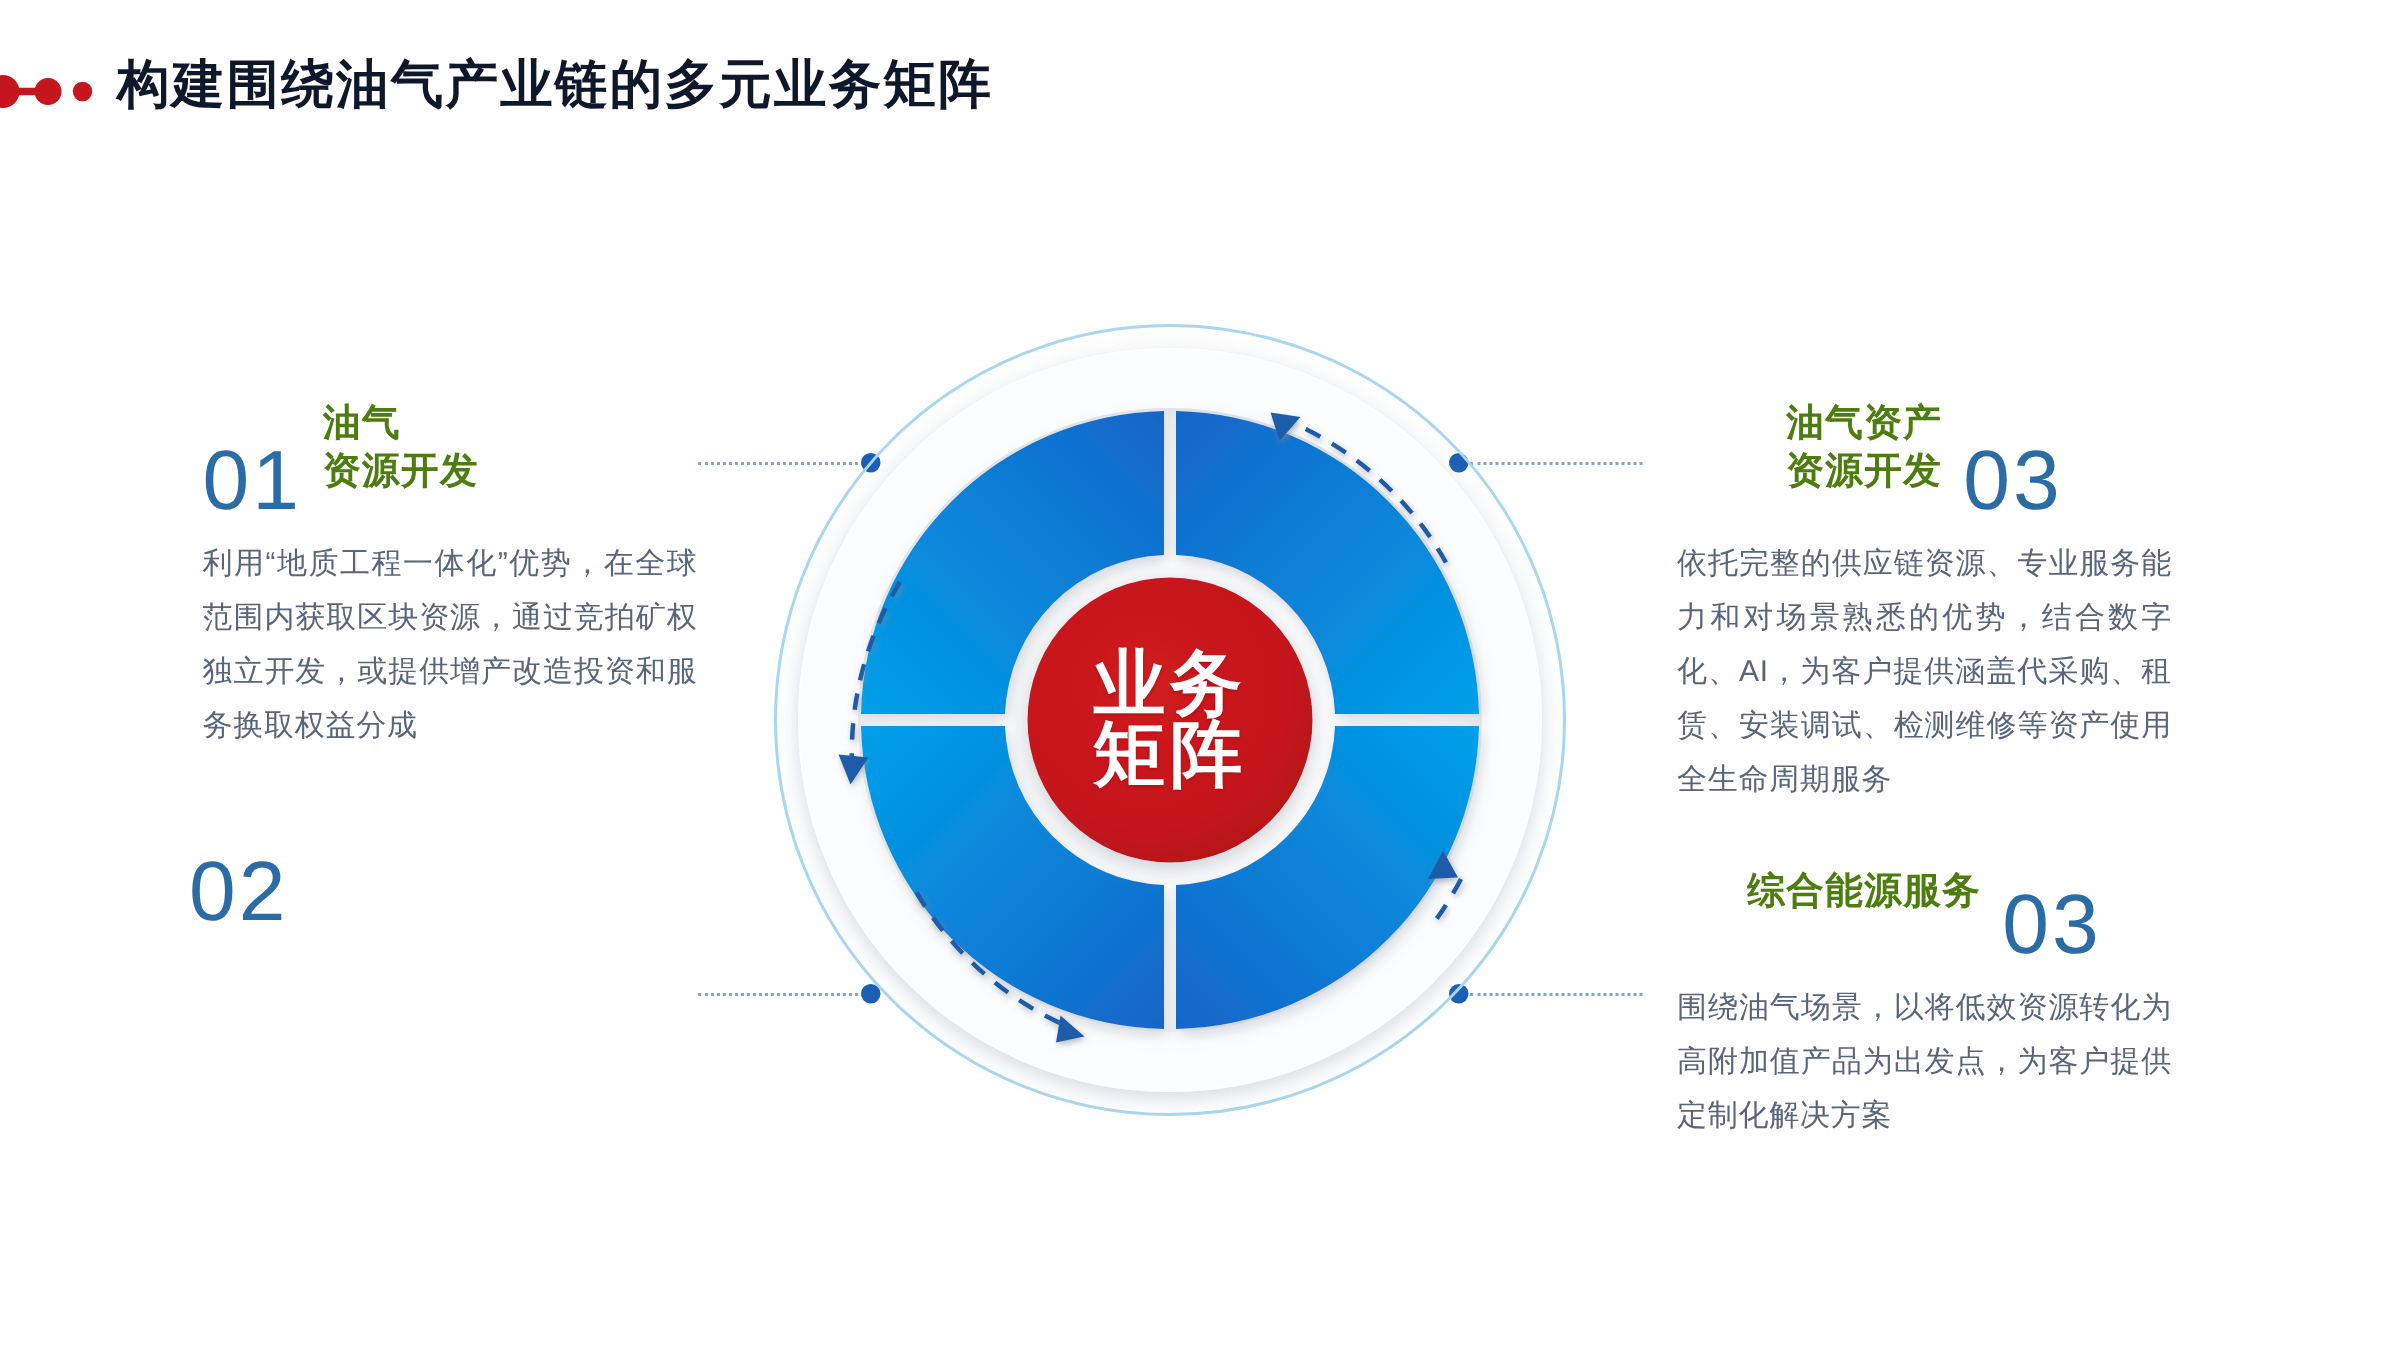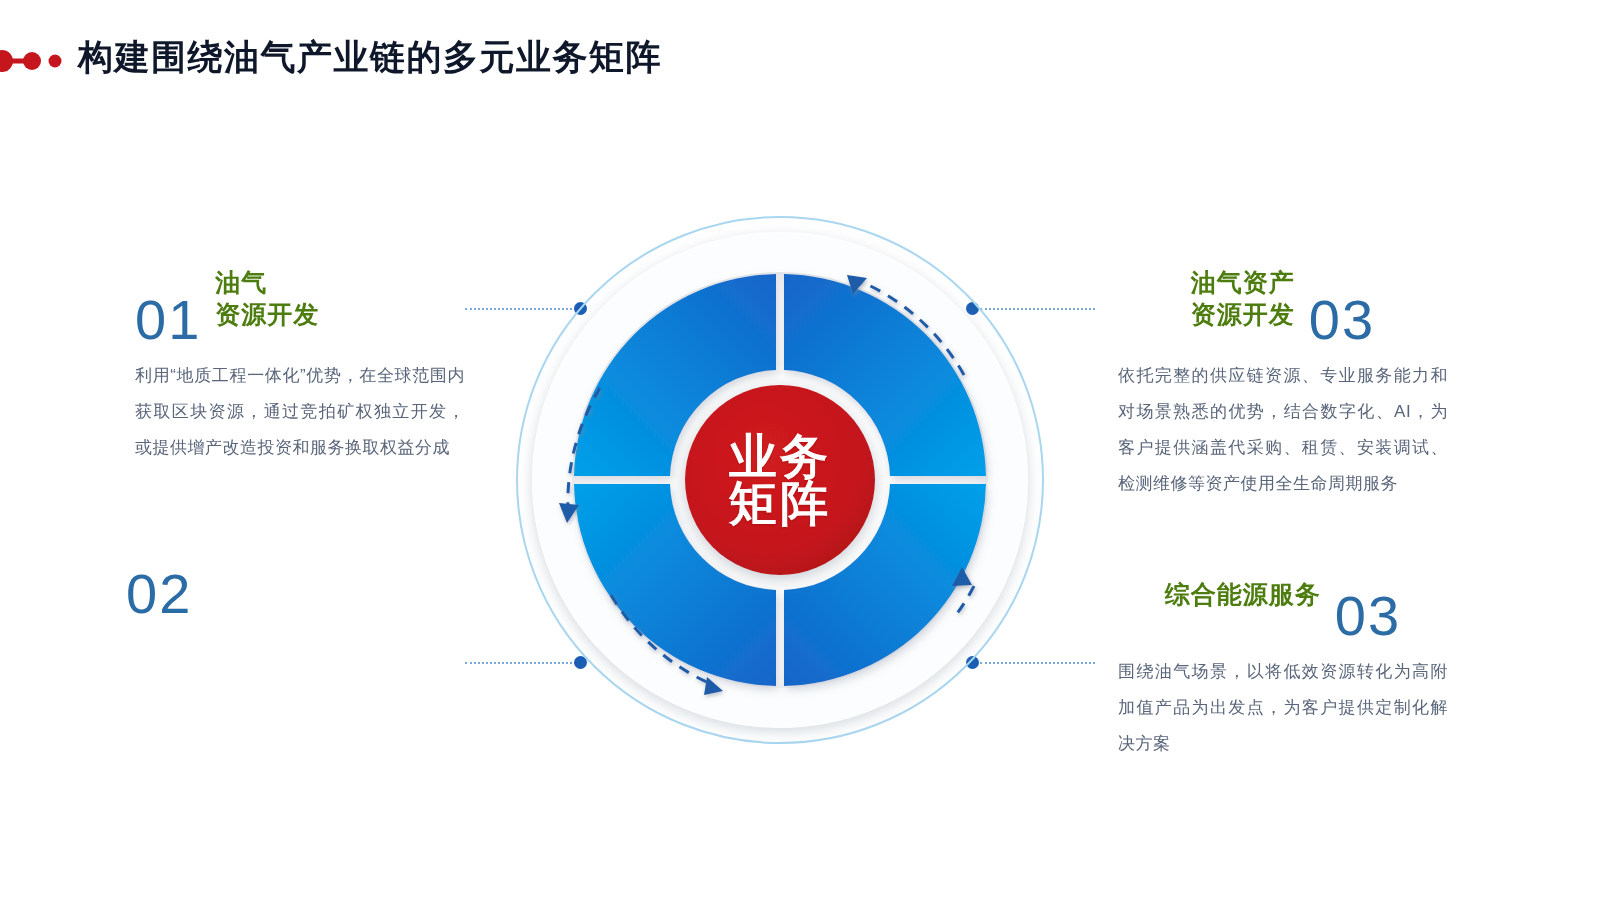--- a/index.html
+++ b/index.html
@@ -112,21 +112,21 @@
   .block-title {
     font-size: 25px;
     font-weight: bold;
     color: #4d7c0f;
     line-height: 32px;
     letter-spacing: 1px;
   }
   .block.right .block-title { text-align: right; }
   .block-body {
     margin-top: 10px;
-    font-size: 17px;
+    font-size: 20px;
     color: #59657a;
     line-height: 36px;
     letter-spacing: 0.5px;
     text-align: justify;
     text-justify: inter-ideograph;
   }
 </style>
 </head>
 <body>
 

